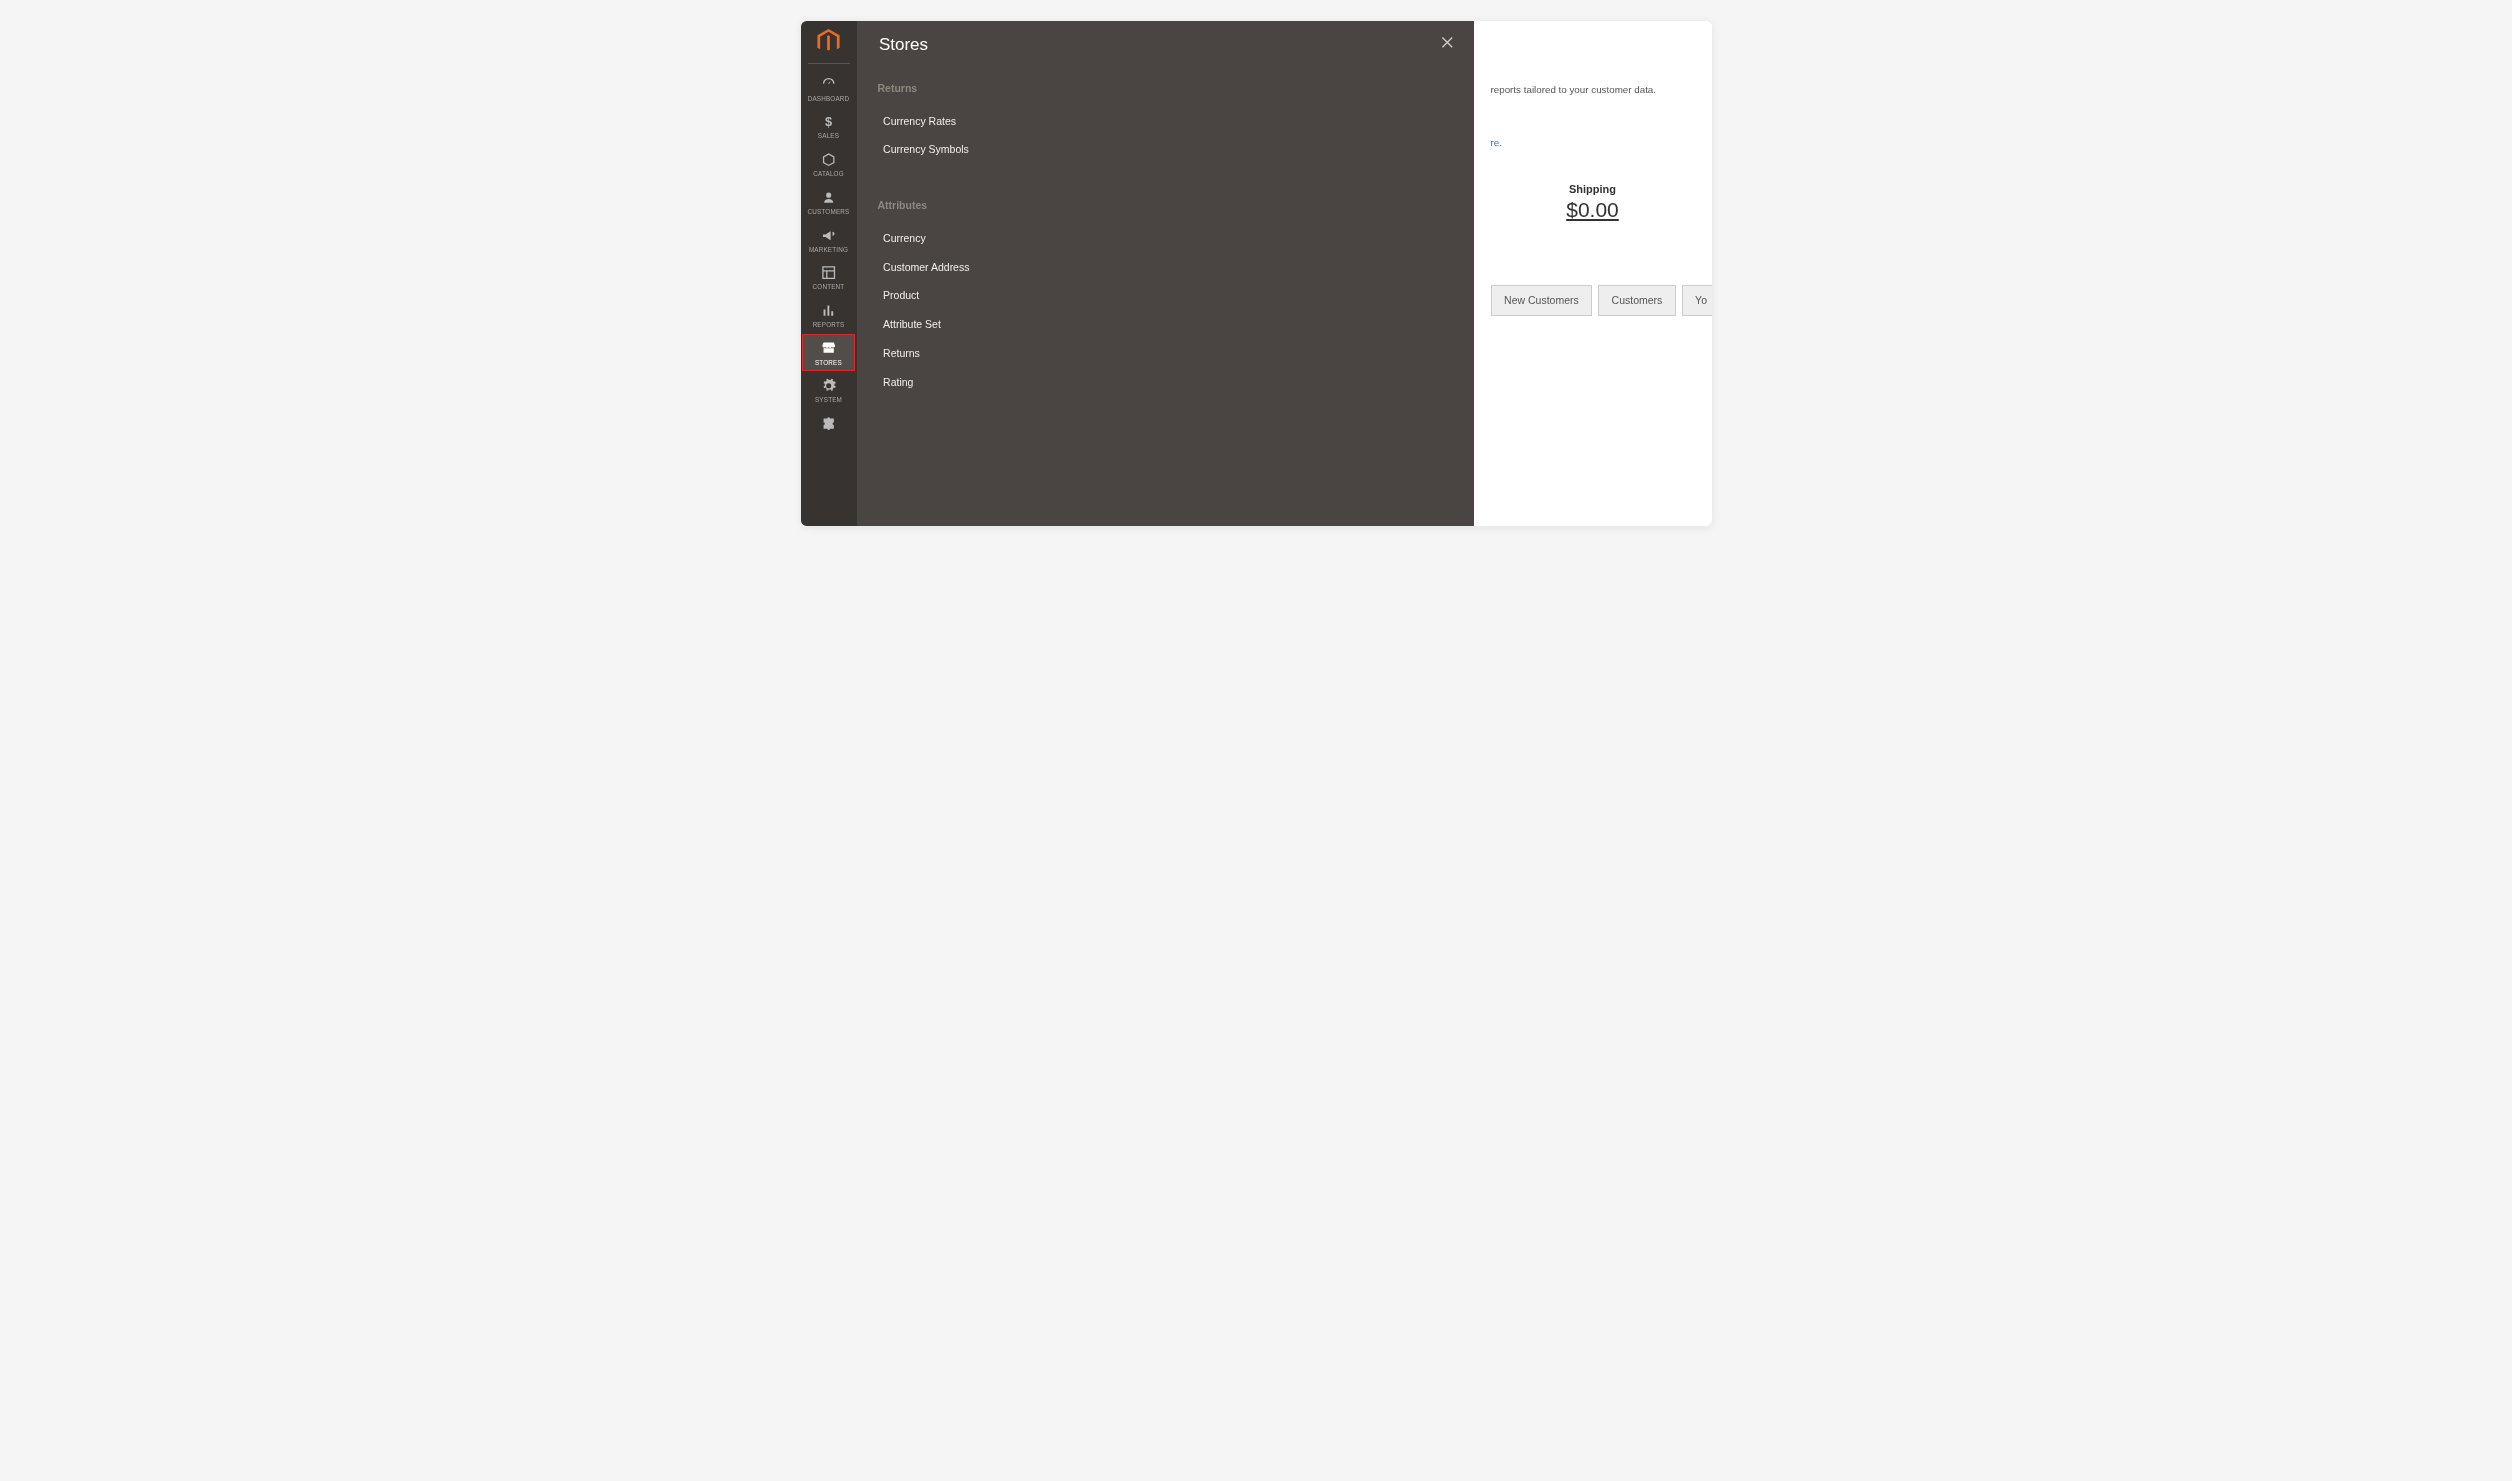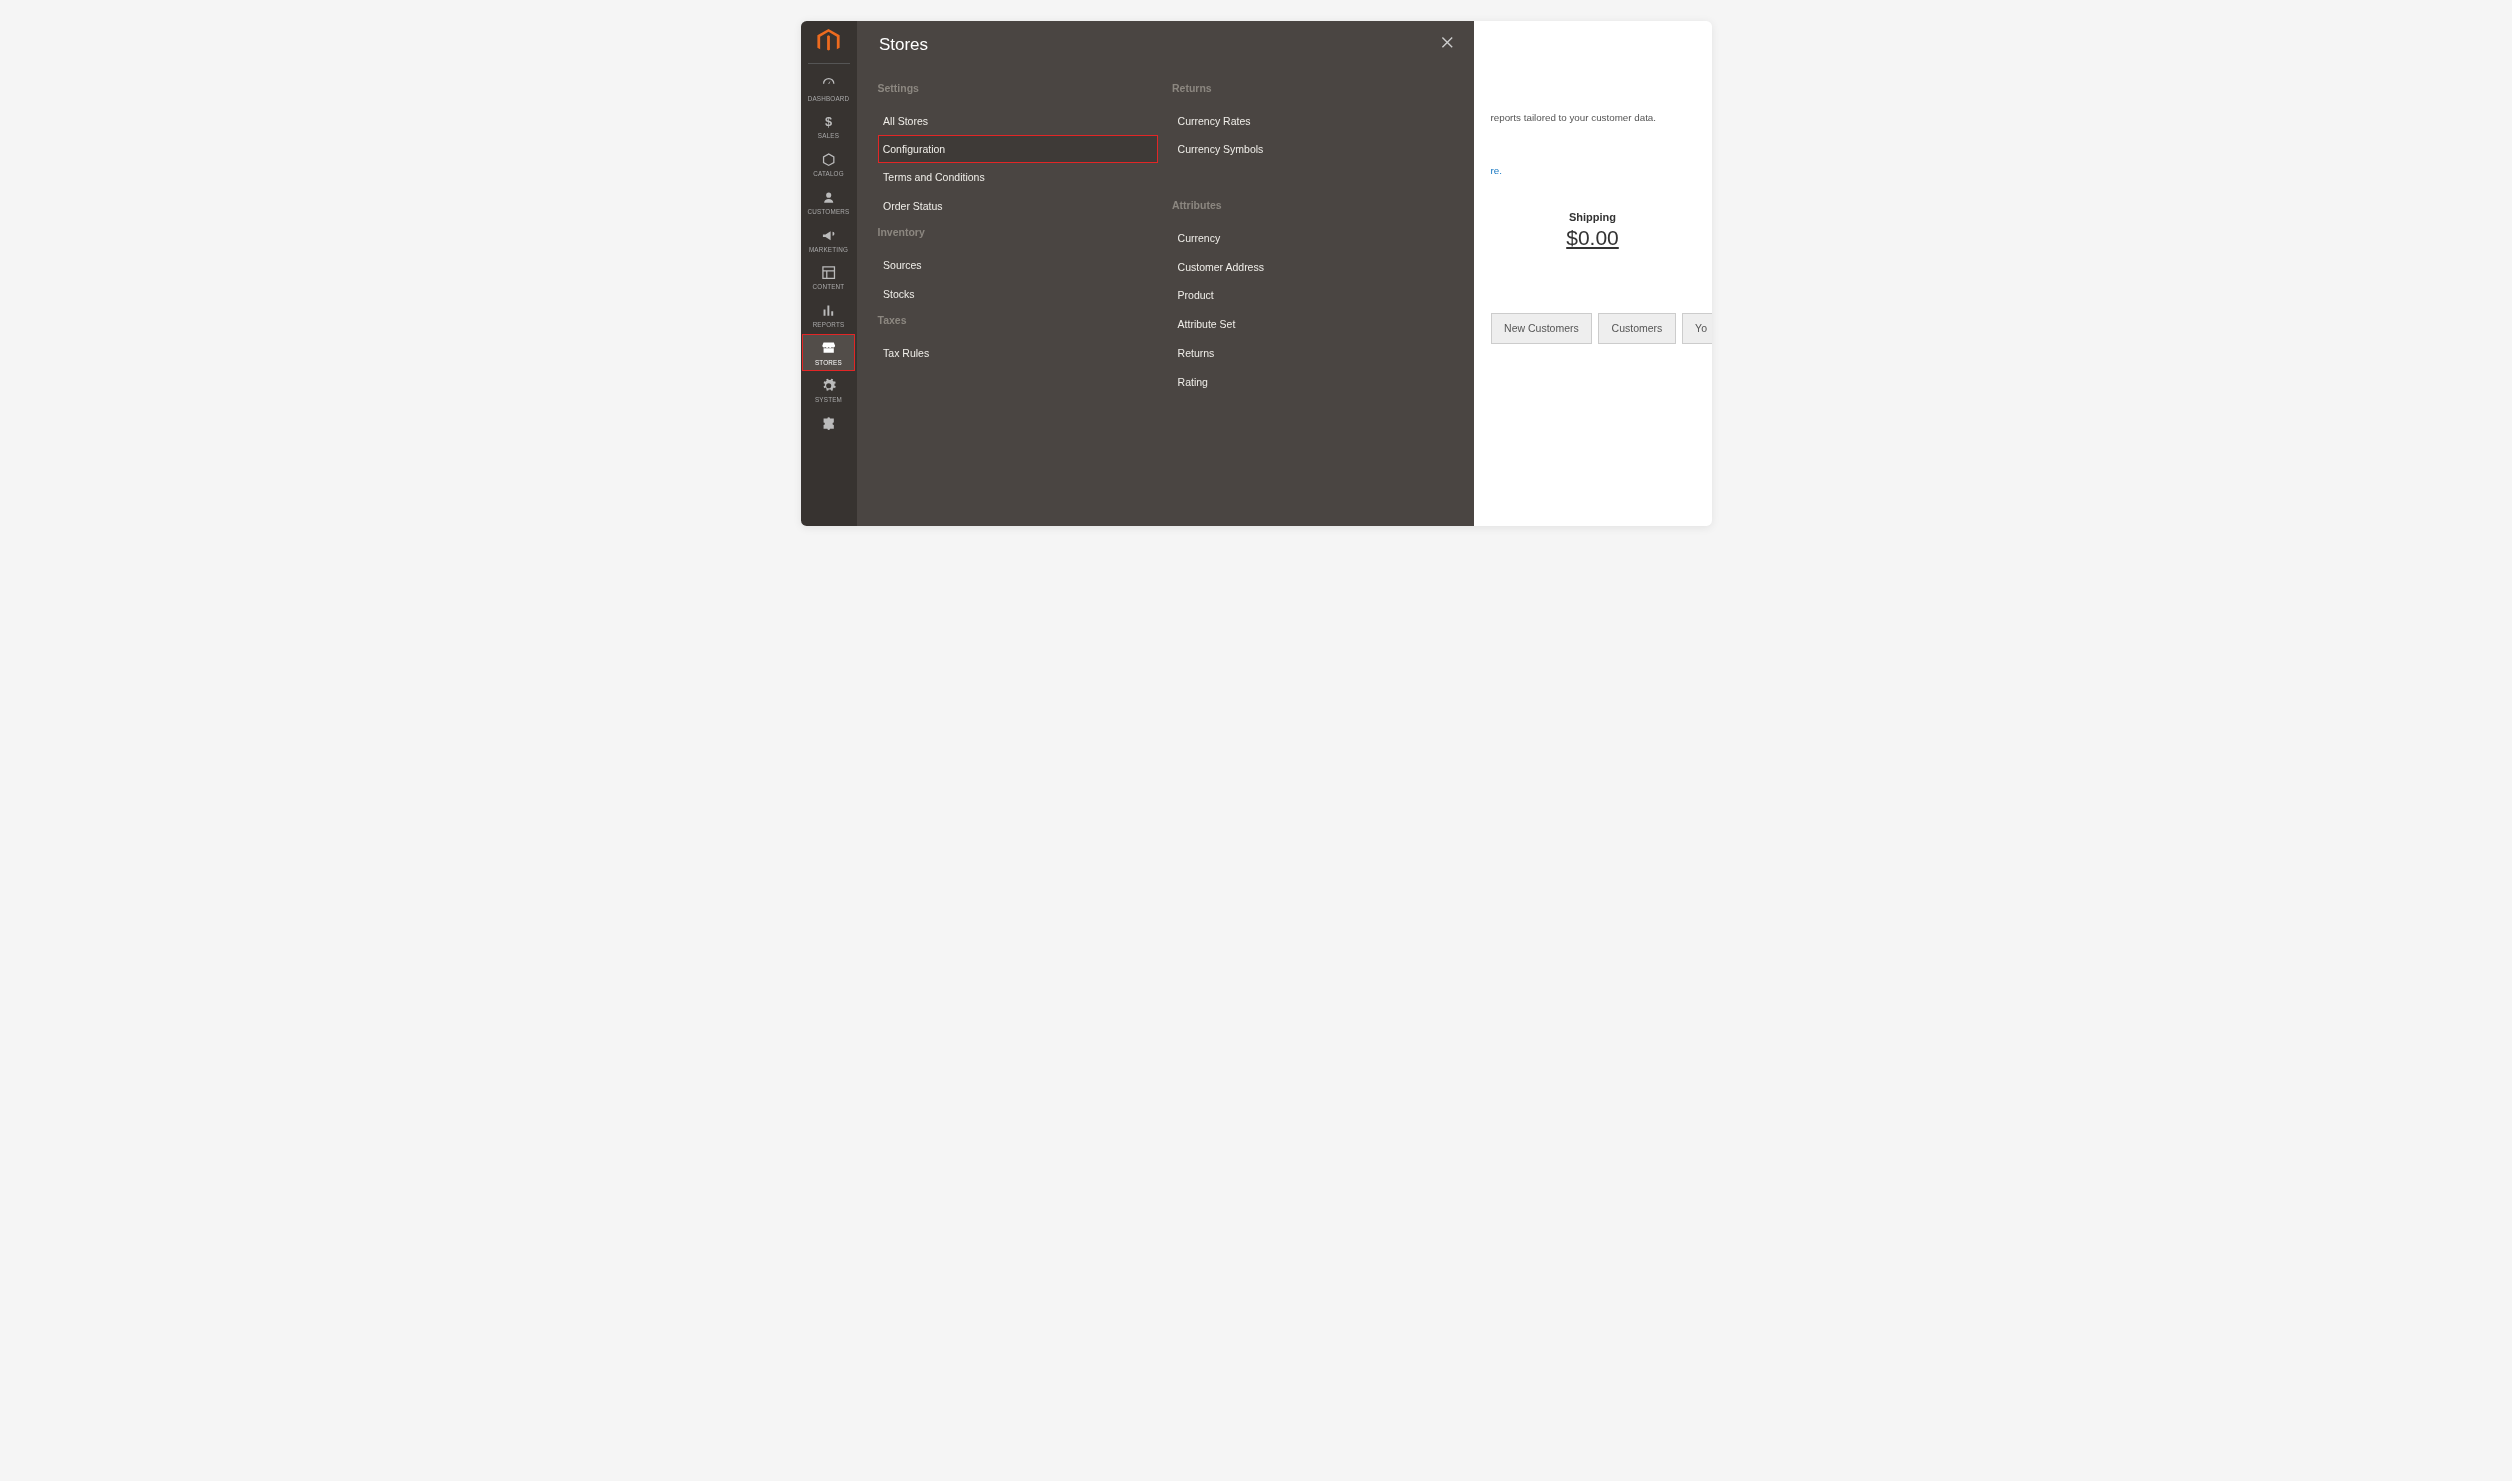--- a/index.html
+++ b/index.html
@@ -115,21 +115,20 @@
 .menu-link.highlighted {
   border: 1.4px solid #e22626;
   padding: 7px 4.2px;
 }
 .content {
   flex: 1;
   padding: 21px 17px;
   font-size: 9.8px;
   color: #333;
   overflow: hidden;
-  margin-top: 28px;
 }
 .content-text { color:#555; margin: 42px 0 21px 0; }
 .link { color: #1979c3; }
 .shipping-block { margin-top: 35px; text-align:center; }
 .shipping-label { font-size: 11px; font-weight:600; color:#333; }
 .shipping-value { font-size: 21px; font-weight:400; margin-top:2.8px;text-decoration:underline; }
 .tabs-row { display:flex; gap:5.6px; margin-top:63px; }
 .tab-btn {
   background:#eee;
   border:0.7px solid #ccc;
@@ -238,32 +237,20 @@
 
   <div class="flyout">
     <div class="flyout-title">Stores</div>
     <div class="close-btn">
       <svg width="12.6" height="12.6" viewBox="0 0 18 18">
         <path stroke="#ccc" stroke-width="2" d="M2 2 L16 16 M16 2 L2 16"></path>
       </svg>
     </div>
     <div class="columns" id="flyout-columns">
         <div class="col">
-          <div class="group-head">Settings</div>
-          <a class="menu-link">All Stores</a>
-          <a class="menu-link active highlighted">Configuration</a>
-          <a class="menu-link">Terms and Conditions</a>
-          <a class="menu-link">Order Status</a>
-          <div class="group-head">Inventory</div>
-          <a class="menu-link">Sources</a>
-          <a class="menu-link">Stocks</a>
-          <div class="group-head">Taxes</div>
-          <a class="menu-link">Tax Rules</a>
-        </div>
-        <div class="col">
           <div class="group-head">Returns</div>
           <a class="menu-link">Currency Rates</a>
           <a class="menu-link">Currency Symbols</a>
           <div class="group-head spaced">Attributes</div>
           <a class="menu-link">Currency</a>
           <a class="menu-link">Customer Address</a>
           <a class="menu-link">Product</a>
           <a class="menu-link">Attribute Set</a>
           <a class="menu-link">Returns</a>
           <a class="menu-link">Rating</a>

